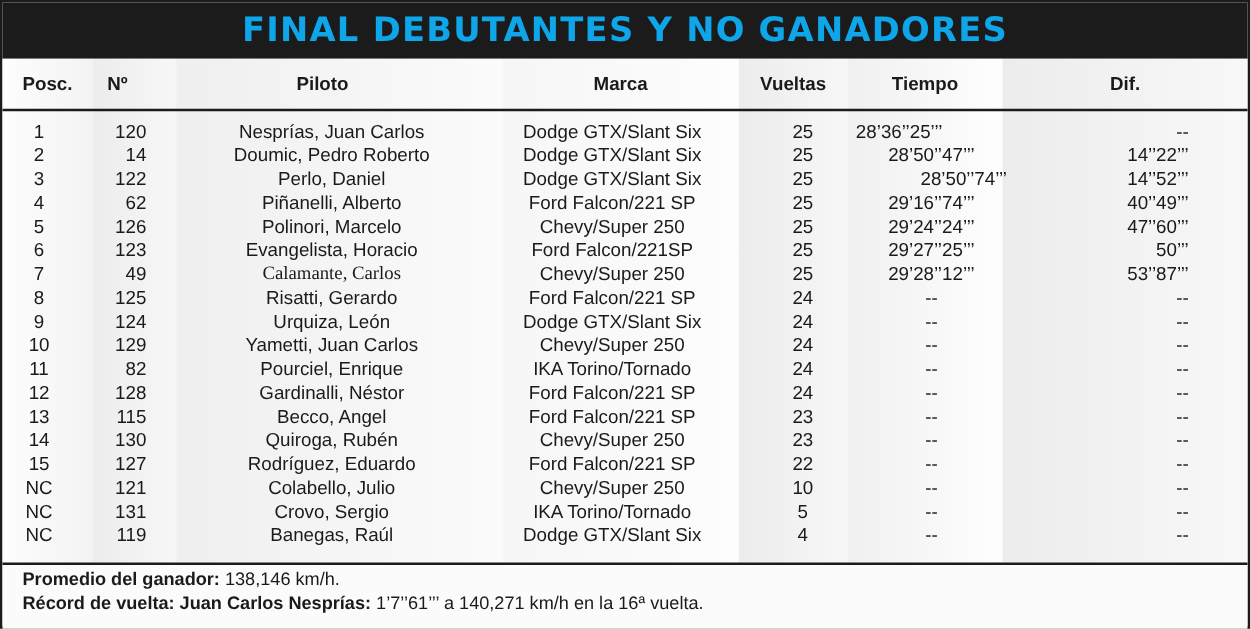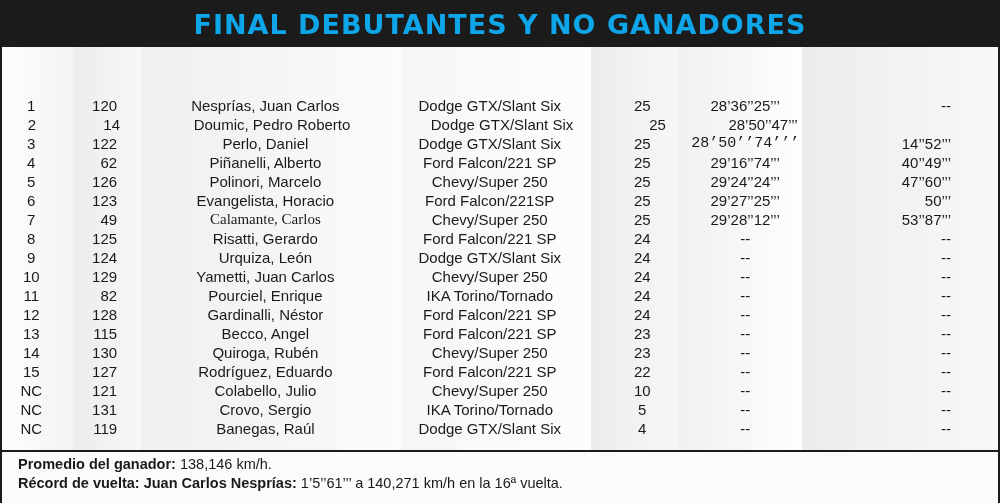--- a/index.html
+++ b/index.html
@@ -38,46 +38,56 @@
   <div class="cols">
     <div class="col c0"></div>
     <div class="col c1"></div>
     <div class="col c2"></div>
     <div class="col c3"></div>
     <div class="col c4"></div>
     <div class="col c5"></div>
     <div class="col c6"></div>
   </div>
 
+  <div class="header-row">
+    <div class="w0" style="width:72px">Posc.</div>
+    <div style="width:40px">Nº</div>
+    <div style="width:288px">Piloto</div>
+    <div style="width:189px">Marca</div>
+    <div style="width:87px">Vueltas</div>
+    <div style="width:124px">Tiempo</div>
+    <div style="width:196px">Dif.</div>
+  </div>
 
   <div class="body-rows" id="body-rows">
       <div class="row">
         <div class="cell" style="width:60px;text-align:center;">1</div>
         <div class="cell" style="width:58px;text-align:right;">120</div>
         <div class="cell" style="width:304px;text-align:center;">Nesprías, Juan Carlos</div>
         <div class="cell" style="width:156px;text-align:center;">Dodge GTX/Slant Six</div>
         <div class="cell" style="width:87px;text-align:center;padding-left:34px;box-sizing:border-box;width:121px;">25</div>
-        <div class="cell" style="width:124px;text-align:center;">28’36’’25’’’</div>
+        <div class="cell" style="width:124px;text-align:left;">28’36’’25’’’</div>
         <div class="cell" style="width:196px;text-align:right;padding-right:47px;box-sizing:border-box;">--</div>
       </div>
       <div class="row">
         <div class="cell" style="width:60px;text-align:center;">2</div>
         <div class="cell" style="width:58px;text-align:right;">14</div>
         <div class="cell" style="width:304px;text-align:center;">Doumic, Pedro Roberto</div>
         <div class="cell" style="width:156px;text-align:center;">Dodge GTX/Slant Six</div>
         <div class="cell" style="width:87px;text-align:center;padding-left:34px;box-sizing:border-box;width:121px;">25</div>
         <div class="cell" style="width:124px;text-align:center;">28’50’’47’’’</div>
+        <div class="cell" style="width:196px;text-align:right;padding-right:47px;box-sizing:border-box;">14’’22’’’</div>
       </div>
       <div class="row">
         <div class="cell" style="width:60px;text-align:center;">3</div>
         <div class="cell" style="width:58px;text-align:right;">122</div>
         <div class="cell" style="width:304px;text-align:center;">Perlo, Daniel</div>
         <div class="cell" style="width:156px;text-align:center;">Dodge GTX/Slant Six</div>
         <div class="cell" style="width:87px;text-align:center;padding-left:34px;box-sizing:border-box;width:121px;">25</div>
-        <div class="cell" style="width:124px;text-align:center;font-family:Liberation Mono, monospace;">28’50’’74’’’</div>
+        <div class="cell" style="width:124px;text-align:right;">28’50’’74’’’</div>
         <div class="cell" style="width:196px;text-align:right;padding-right:47px;box-sizing:border-box;">14’’52’’’</div>
       </div>
       <div class="row">
         <div class="cell" style="width:60px;text-align:center;">4</div>
         <div class="cell" style="width:58px;text-align:right;">62</div>
         <div class="cell" style="width:304px;text-align:center;">Piñanelli, Alberto</div>
         <div class="cell" style="width:156px;text-align:center;">Ford Falcon/221 SP</div>
         <div class="cell" style="width:87px;text-align:center;padding-left:34px;box-sizing:border-box;width:121px;">25</div>
         <div class="cell" style="width:124px;text-align:center;">29’16’’74’’’</div>
         <div class="cell" style="width:196px;text-align:right;padding-right:47px;box-sizing:border-box;">40’’49’’’</div>
@@ -205,15 +215,15 @@
         <div class="cell" style="width:304px;text-align:center;">Banegas, Raúl</div>
         <div class="cell" style="width:156px;text-align:center;">Dodge GTX/Slant Six</div>
         <div class="cell" style="width:87px;text-align:center;padding-left:34px;box-sizing:border-box;width:121px;">4</div>
         <div class="cell" style="width:124px;text-align:center;">--</div>
         <div class="cell" style="width:196px;text-align:right;padding-right:47px;box-sizing:border-box;">--</div>
       </div>
     </div>
 
   <div class="footer">
     <p><b>Promedio del ganador:</b><span> 138,146 km/h.</span></p>
-    <p><b>Récord de vuelta: Juan Carlos Nesprías:</b><span> 1’5’’61’’’ a 140,271 km/h en la 16ª vuelta.</span></p>
+    <p><b>Récord de vuelta: Juan Carlos Nesprías:</b><span> 1’7’’61’’’ a 140,271 km/h en la 16ª vuelta.</span></p>
   </div>
 </div>
 
 </body></html>

